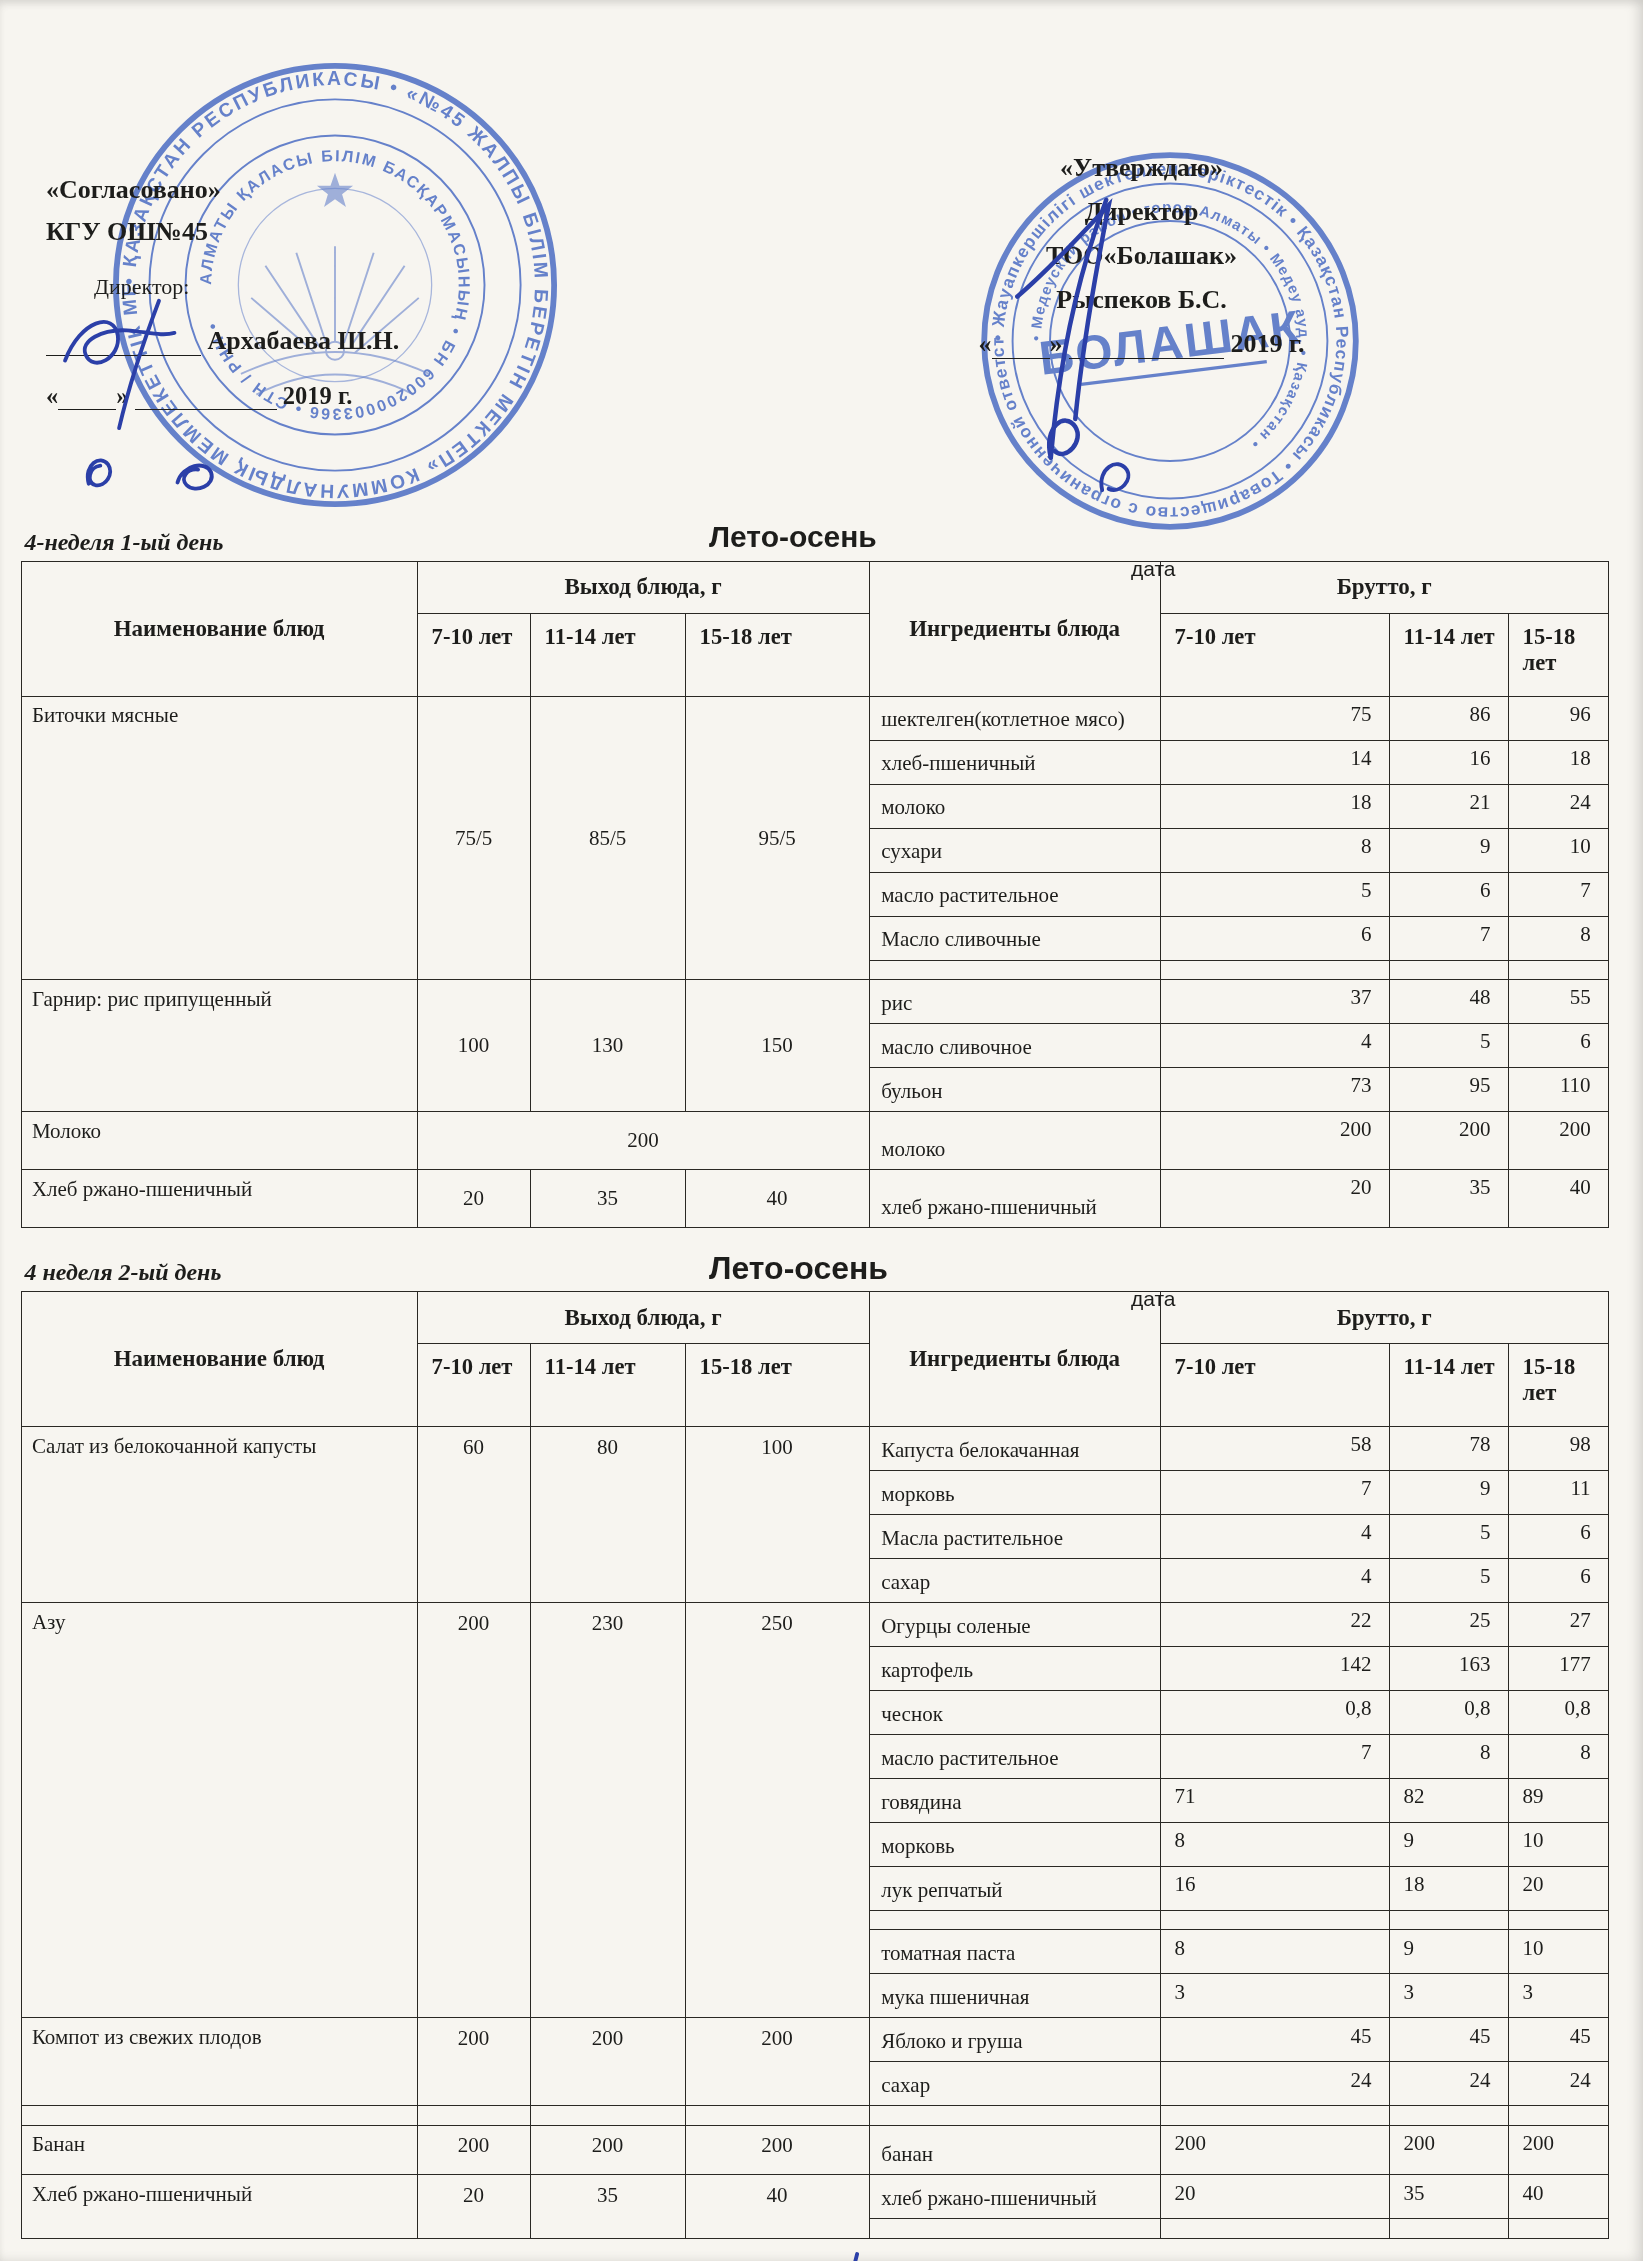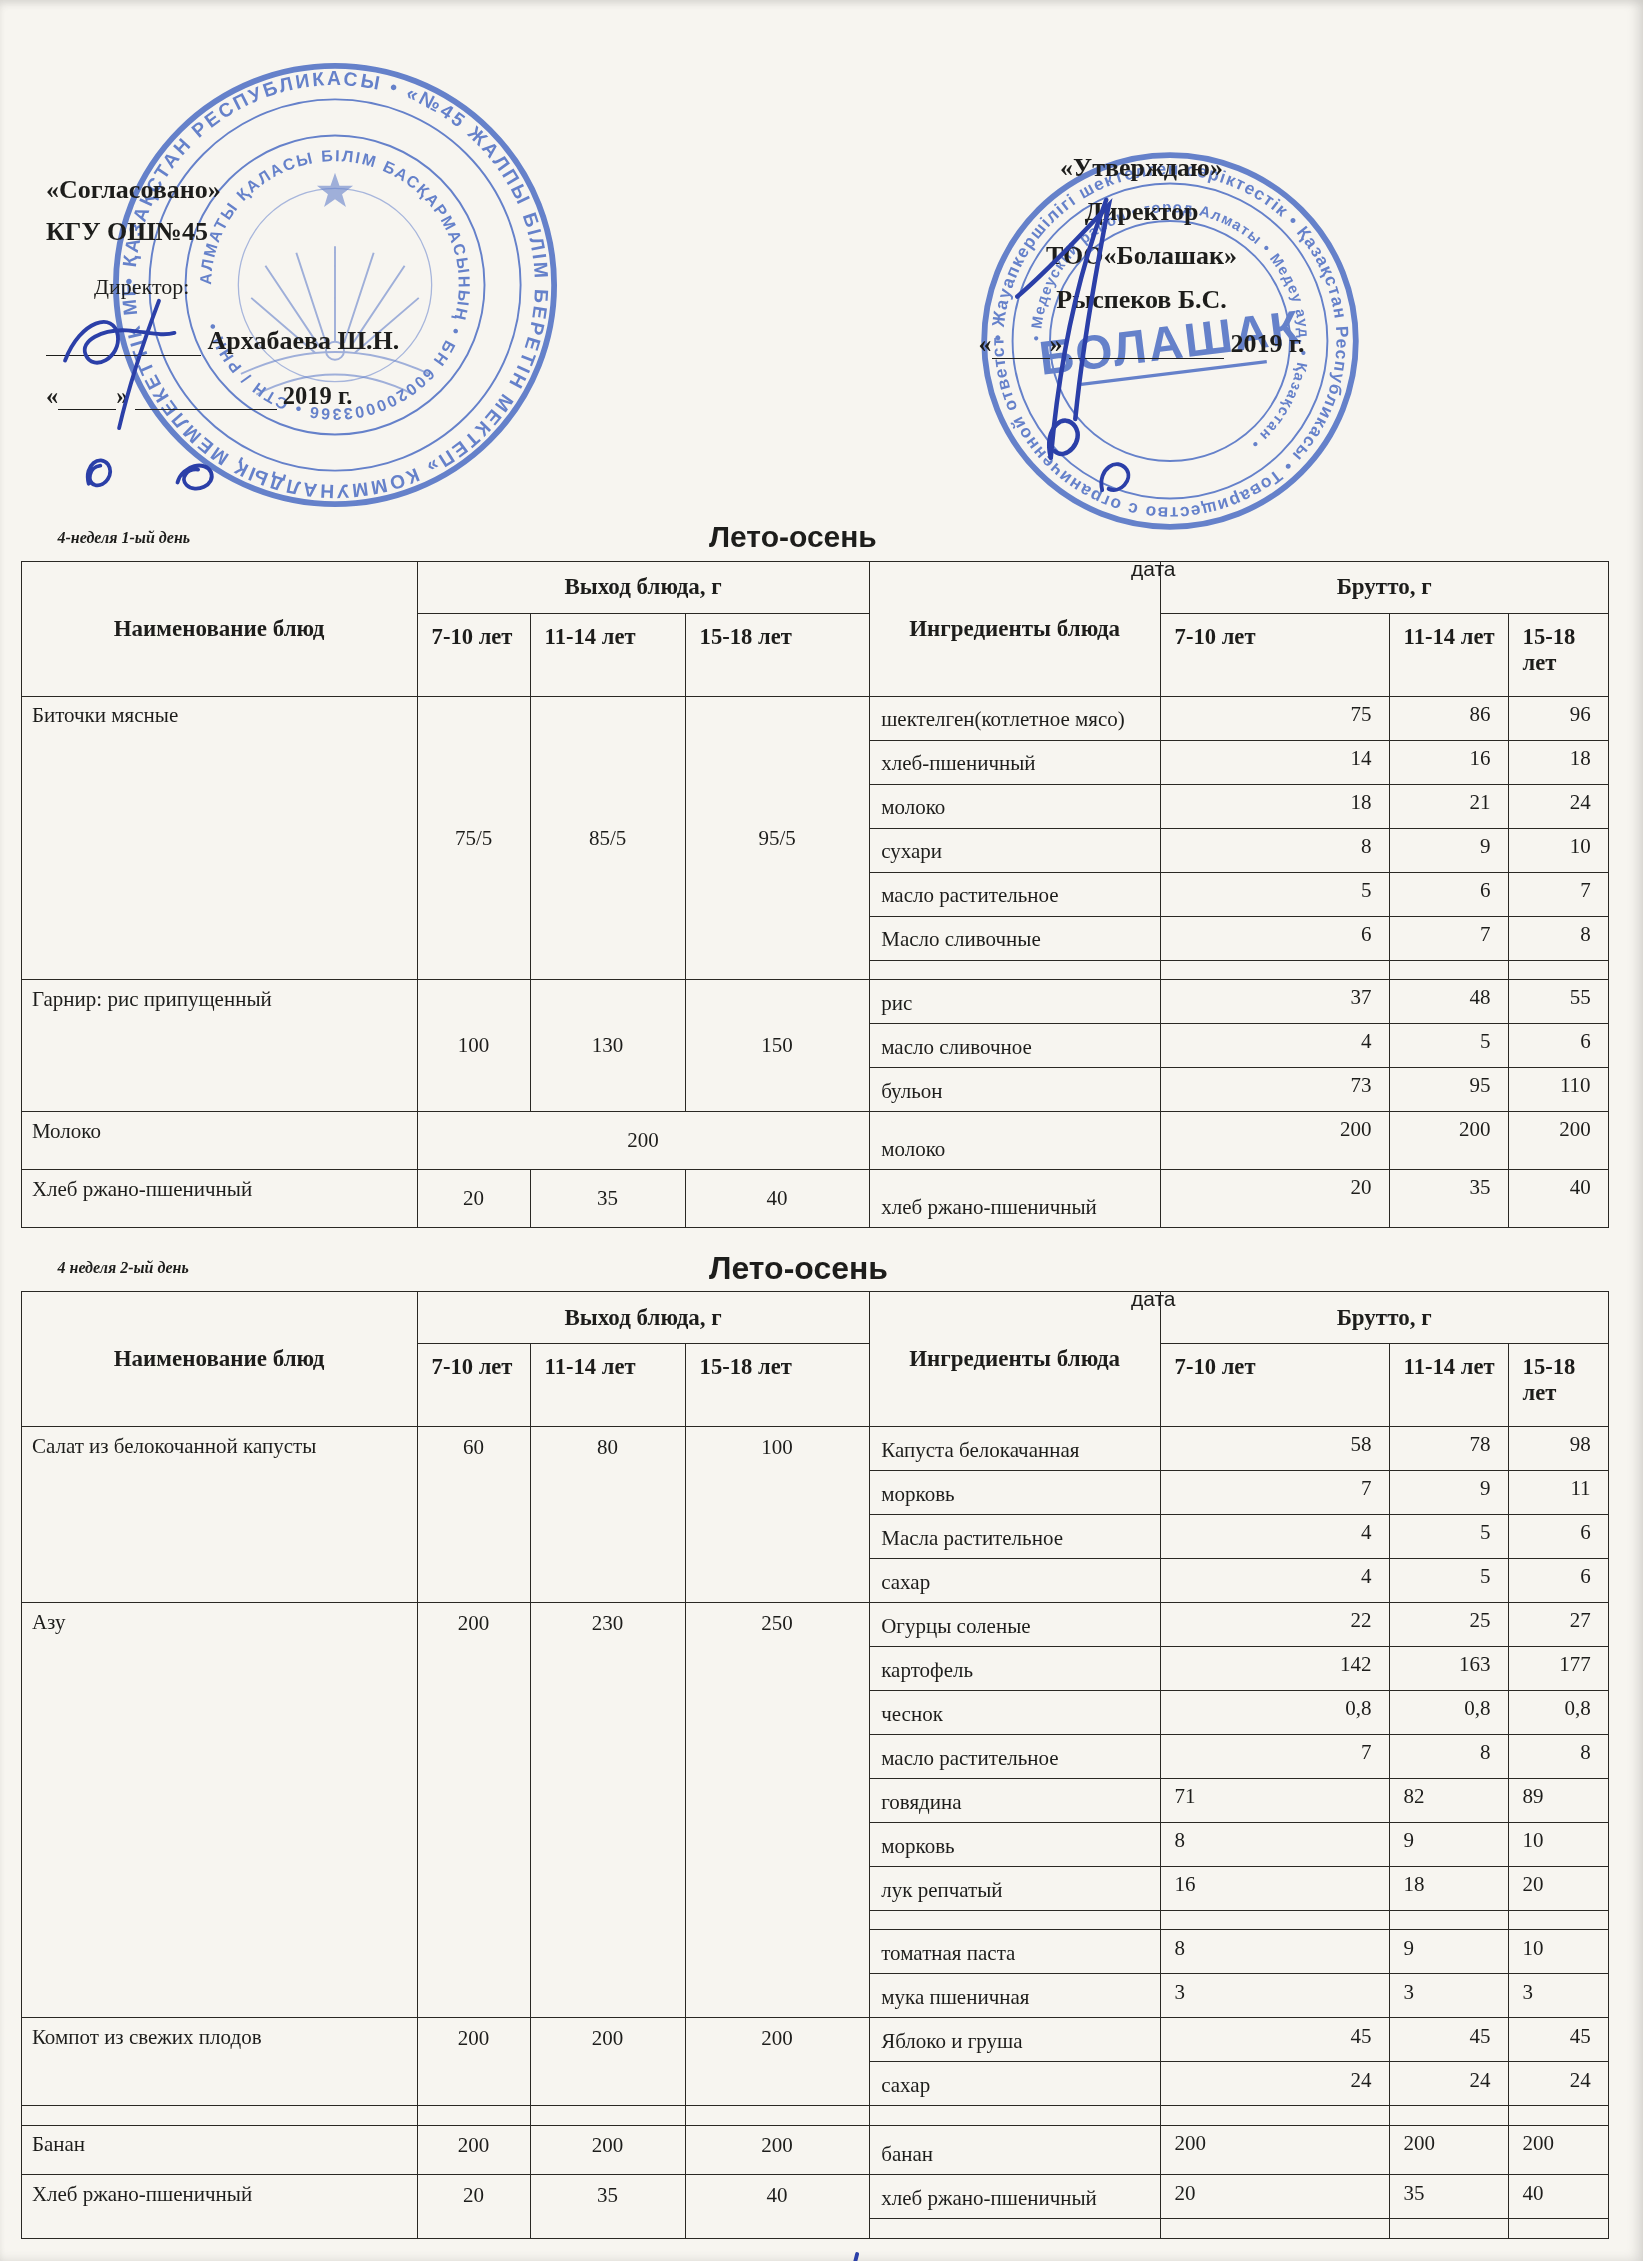--- a/index.html
+++ b/index.html
@@ -23,21 +23,21 @@
   .left-block .l3{font-size:22px;font-weight:normal;margin-top:27px;margin-left:48px;}
   .sig-line{margin-top:26px;font-size:26px;font-weight:bold;white-space:nowrap;}
   .u{display:inline-block;border-bottom:1.9px solid var(--text-color);height:22px;vertical-align:bottom;}
   .right-block{position:absolute;left:948px;top:153px;width:387px;text-align:center;}
   .right-block div{font-size:26px;font-weight:bold;margin-bottom:14px;}
   .date-line{font-size:24.5px;font-weight:bold;white-space:nowrap;}
   .doc-title{position:absolute;left:77px;top:382px;width:1489px;text-align:center;
     font-size:27px;font-weight:bold;line-height:1.55;}
   
   .section-row{position:relative;height:41px;margin-top:3.9px;}
-  .day-label{position:absolute;left:24.5px;top:9px;font-size:16px;font-weight:bold;font-style:italic;margin-left:33px;}
+  .day-label{position:absolute;left:24.5px;top:9px;font-size:24px;font-weight:bold;font-style:italic;}
   .season-label{position:absolute;left:709px;top:0;font-size:30px;font-weight:bold;
     font-family:"Liberation Sans","DejaVu Sans",sans-serif;}
   .date-label{position:absolute;left:1131px;top:5.2px;font-size:21px;
     font-family:"Liberation Sans","DejaVu Sans",sans-serif;margin-top:32px;}
   
   table.menu{border-collapse:collapse;table-layout:fixed;margin-left:20.6px;width:1587px;
     border:1.9px solid #262420;}
   table.menu th,table.menu td{border:1.3px solid #2a2824;font-size:21px;overflow:hidden;}
   table.menu th{font-size:23px;font-weight:bold;padding:3.9px 6.4px;}
   th.h-top{height:52px;text-align:center;}

